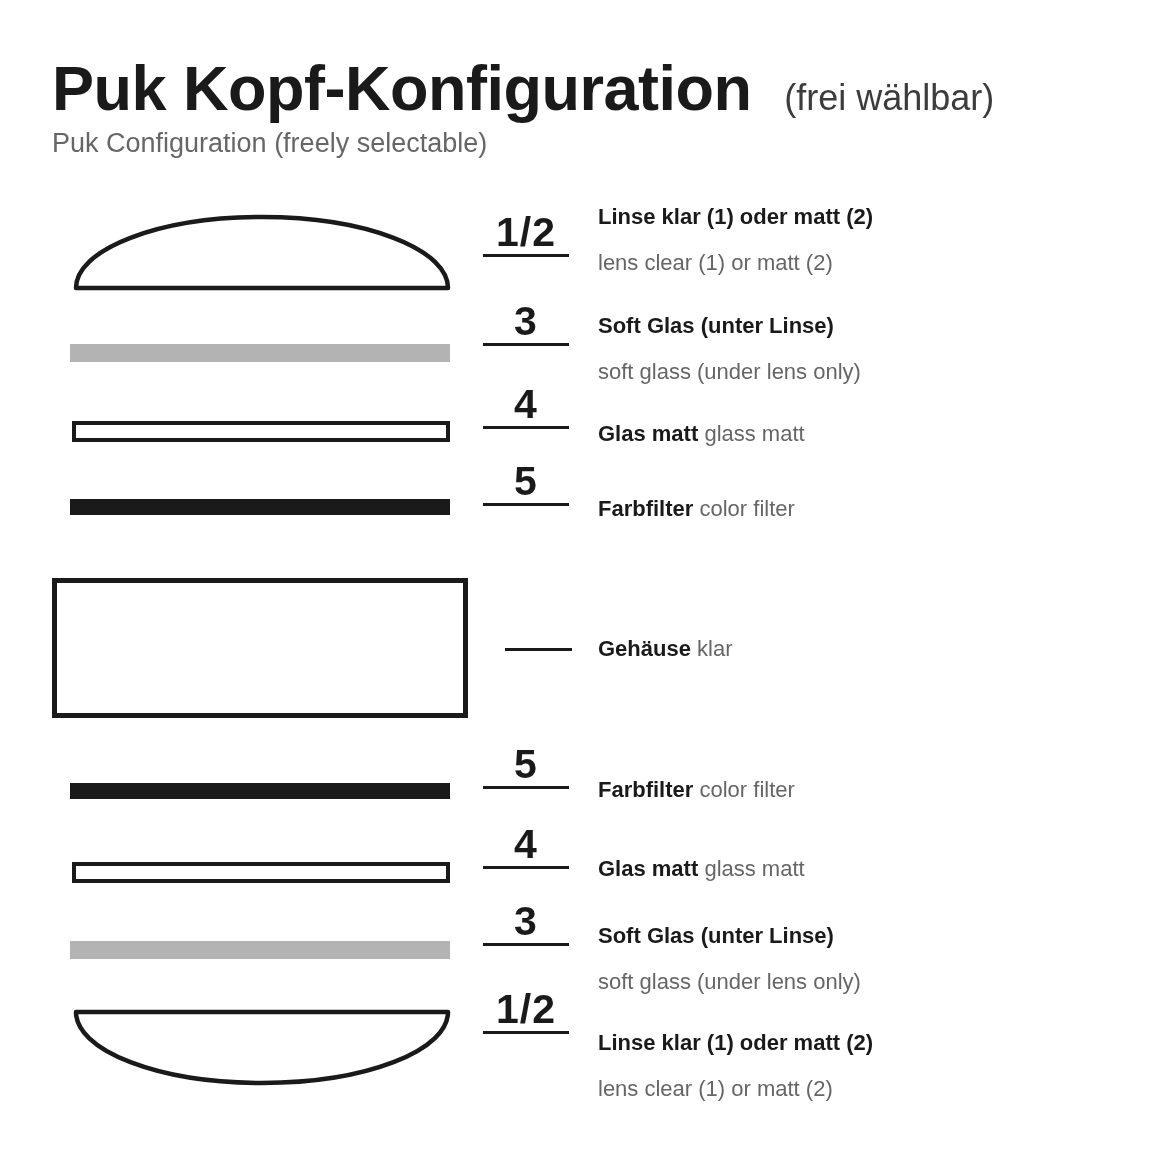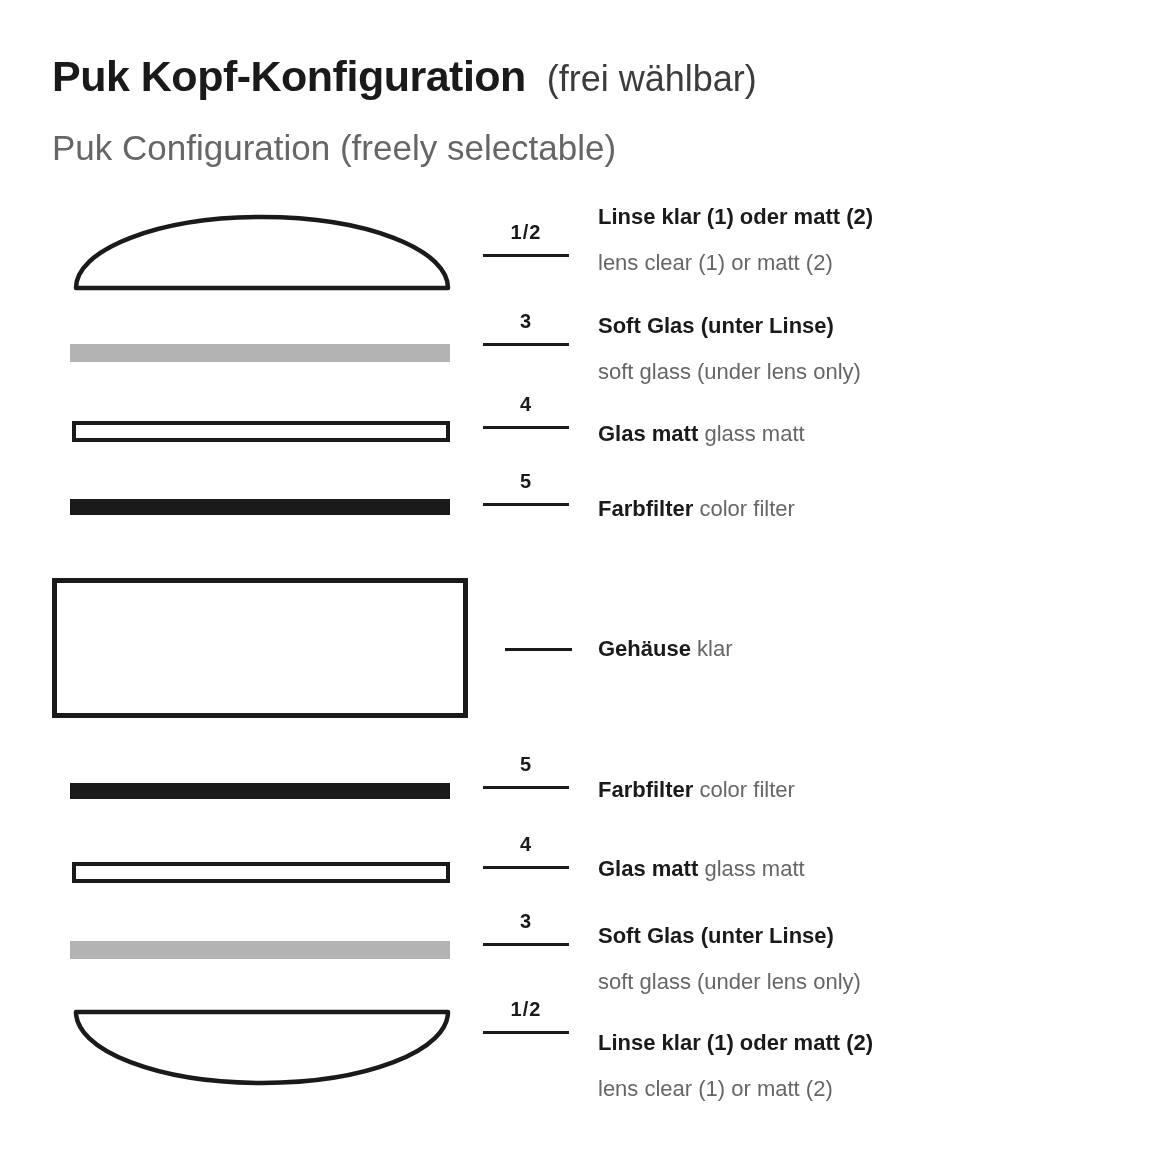--- a/index.html
+++ b/index.html
@@ -9,39 +9,39 @@
   }
   *{margin:0;padding:0;box-sizing:border-box;}
   html,body{background:#ffffff;}
   body{
     width:1160px;height:1160px;position:relative;overflow:hidden;
     font-family:"Liberation Sans","DejaVu Sans",sans-serif;
     color:var(--ink);
   }
   
   .title{position:absolute;left:52px;top:52px;white-space:nowrap;}
-  .title .main{font-size:43px;font-weight:700;letter-spacing:-0.5px;color:var(--ink);}
-  .title .suffix{font-size:36px;font-weight:400;color:#3c3c3c;margin-left:12px;}
-  .subtitle{position:absolute;left:52px;top:128px;font-size:35px;font-weight:400;color:var(--gray-text);}
+  .title .main{font-size:63px;font-weight:700;letter-spacing:-0.5px;color:var(--ink);}
+  .title .suffix{font-size:36px;font-weight:400;color:#3c3c3c;margin-left:24px;}
+  .subtitle{position:absolute;left:52px;top:128px;font-size:27px;font-weight:400;color:var(--gray-text);}
 
   
   .shape{position:absolute;}
   .bar-gray{left:70px;width:380px;height:18px;background:var(--gray-bar);}
   .bar-outline{left:72px;width:378px;height:21px;background:#fff;border:4px solid var(--ink);}
   .bar-black{left:70px;width:380px;height:16px;background:var(--ink);}
   .body-rect{left:52px;top:578px;width:416px;height:140px;border:5px solid var(--ink);background:#fff;}
   .dome{left:73px;width:378px;height:84px;}
 
   
   .ind{
     position:absolute;width:86px;text-align:center;
     border-bottom:3px solid var(--ink);
   }
   .ind .num{
-    display:block;font-size:20px;font-weight:700;color:var(--ink);
+    display:block;font-size:41px;font-weight:700;color:var(--ink);
     line-height:38px;padding-bottom:3px;letter-spacing:1px;
   }
   .ind-line{position:absolute;height:0;border-bottom:3px solid var(--ink);}
 
   
   .lbl{position:absolute;left:598px;white-space:nowrap;font-size:22px;line-height:46px;}
   .lbl .de{font-weight:700;color:var(--ink);}
   .lbl .en{font-weight:400;color:var(--gray-text);}
   .lbl .block{display:block;}
 </style>

